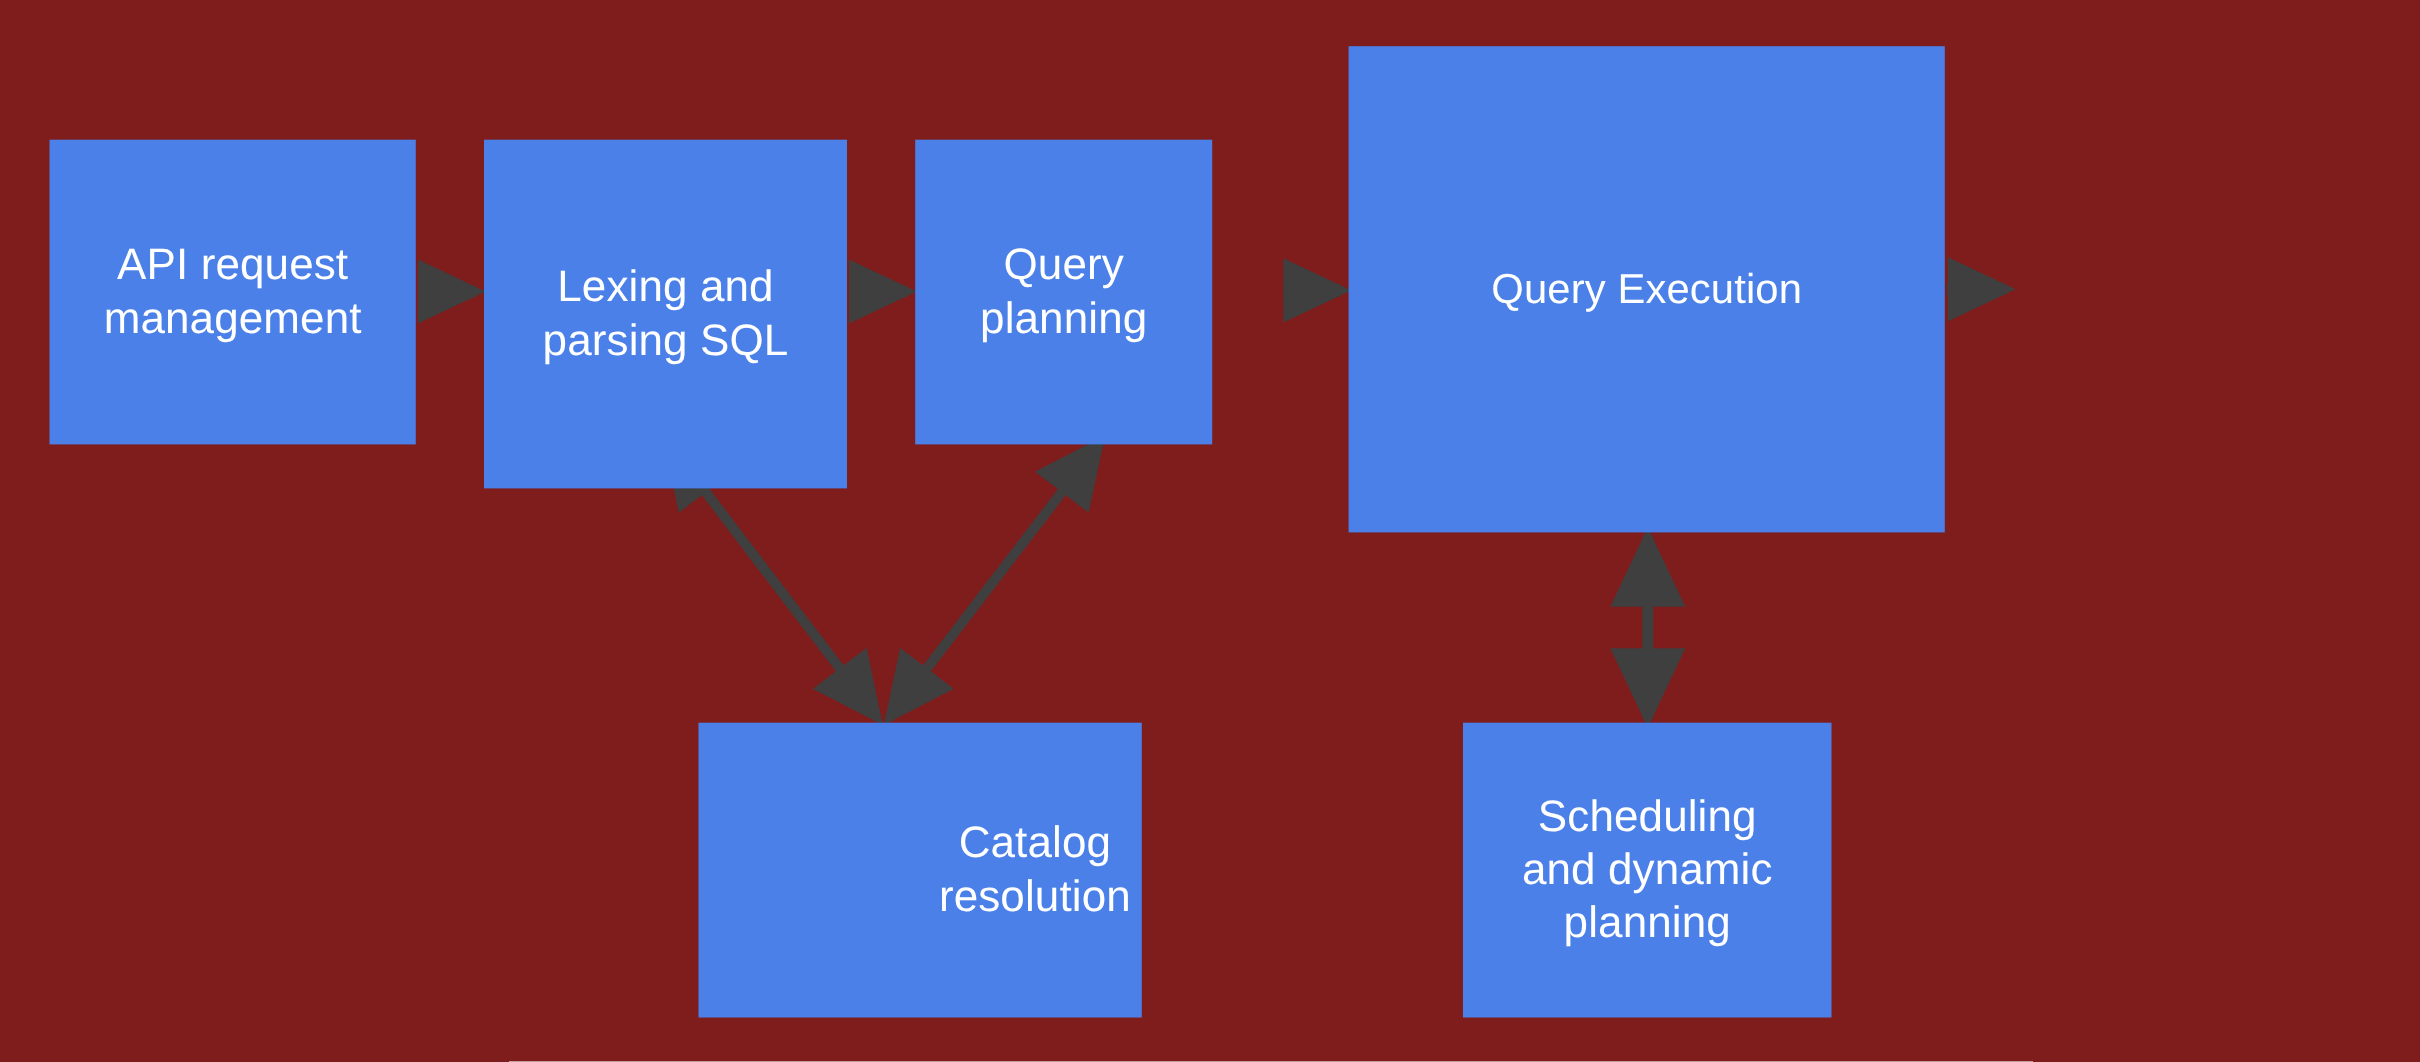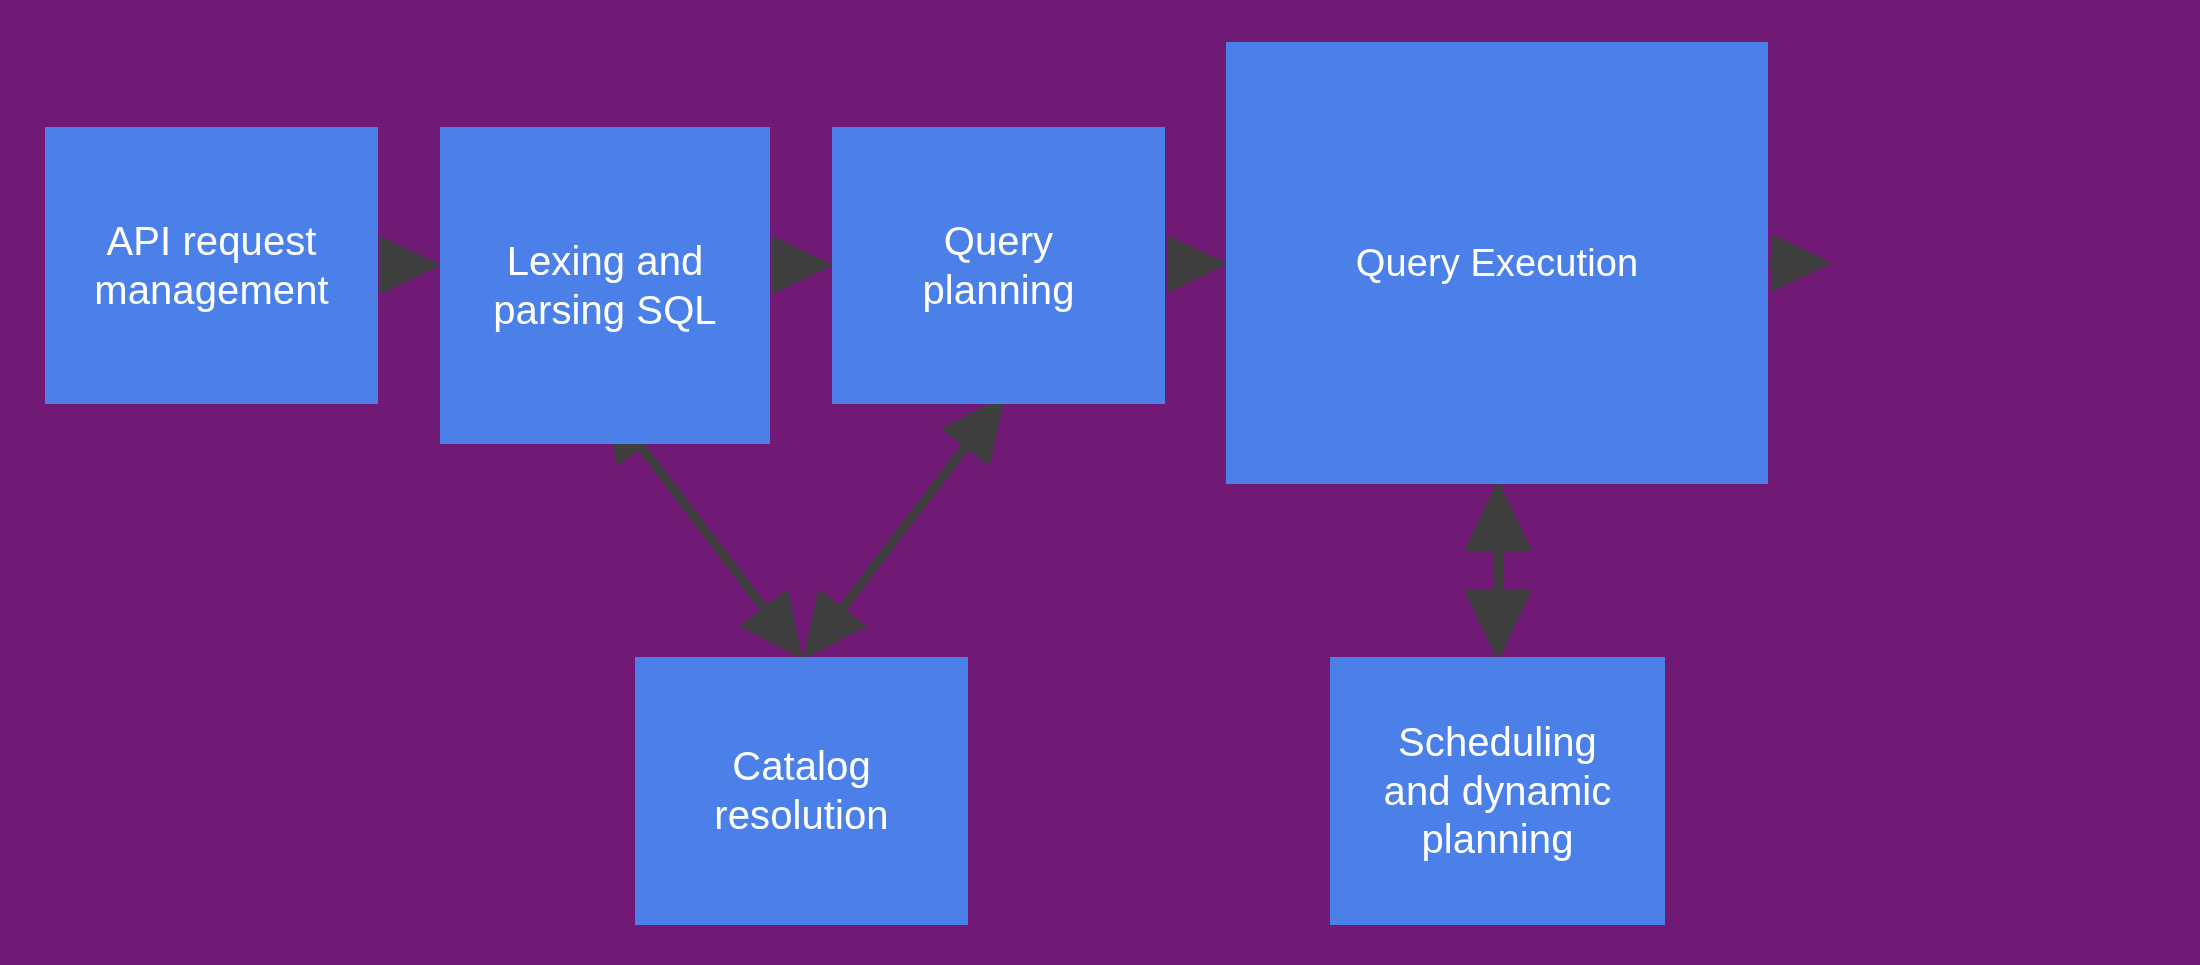--- a/index.html
+++ b/index.html
@@ -8,21 +8,21 @@
     padding: 0;
     background: #ffffff;
   }
   body {
     font-family: "Liberation Sans", sans-serif;
   }
   #canvas {
     position: relative;
     width: 2200px;
     height: 965px;
-    background: #701a75;
+    background: #7f1d1d;
     overflow: hidden;
   }
   #edges {
     position: absolute;
     left: 0;
     top: 0;
     width: 2200px;
     height: 965px;
     pointer-events: none;
   }
@@ -88,31 +88,31 @@
   <div class="node" style="left:45px; top:127px; width:333px; height:277px;">
     <span class="node-label">API request
 management</span>
   </div>
 
   <div class="node" style="left:440px; top:127px; width:330px; height:317px;">
     <span class="node-label">Lexing and
 parsing SQL</span>
   </div>
 
-  <div class="node" style="left:832px; top:127px; width:333px; height:277px;">
+  <div class="node" style="left:832px; top:127px; width:270px; height:277px;">
     <span class="node-label">Query
 planning</span>
   </div>
 
   <div class="node node-lg" style="left:1226px; top:42px; width:542px; height:442px;">
     <span class="node-label">Query Execution</span>
   </div>
 
 
-  <div class="node" style="left:635px; top:657px; width:333px; height:268px;">
+  <div class="node" style="left:635px; top:657px; width:403px; height:268px;justify-content:flex-end;">
     <span class="node-label">Catalog
 resolution</span>
   </div>
 
   <div class="node" style="left:1330px; top:657px; width:335px; height:268px;">
     <span class="node-label">Scheduling
 and dynamic
 planning</span>
   </div>
 

